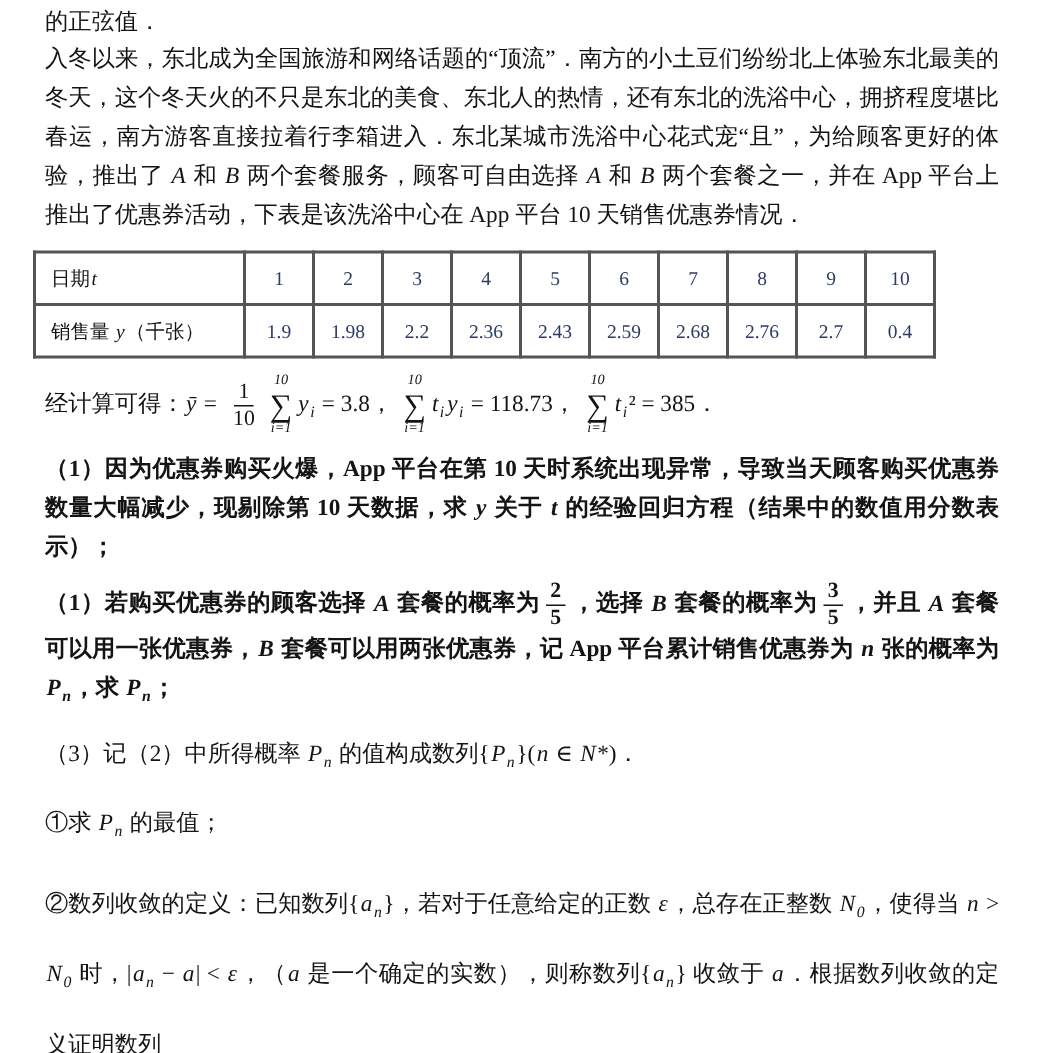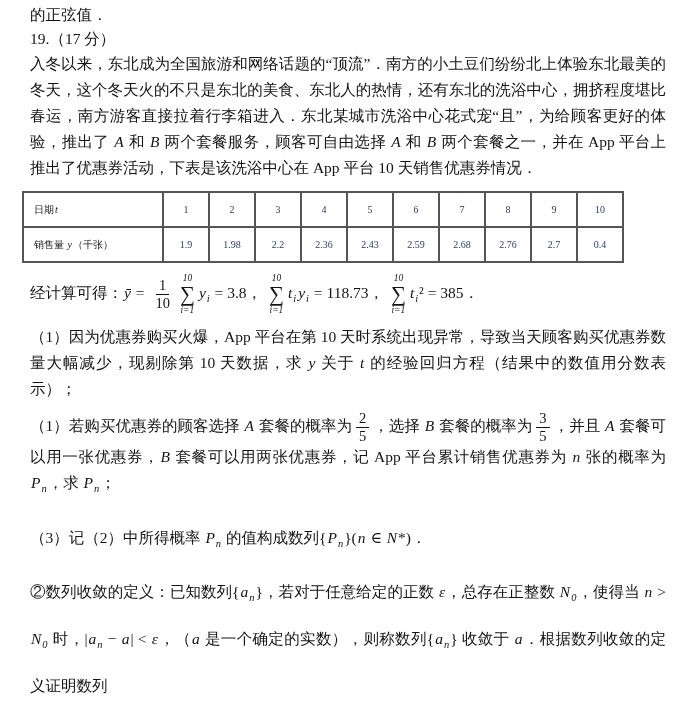--- a/index.html
+++ b/index.html
@@ -11,22 +11,22 @@
     color: #141414;
   }
   .doc {
     padding: 3px 26px 0 30px;
     font-size: 15.5px;
   }
   p { margin: 0; }
   .line  { line-height: 24px; }
   .para  { line-height: 26px; text-align: justify; }
   .loose { line-height: 41px; }
-  .mt8  { margin-top: 8px; }
-  .mt12 { margin-top: 23px; }
+  .mt8  { margin-top: 8px; font-weight: bold; }
+  .mt12 { margin-top: 12px; }
   .mt14 { margin-top: 14px; }
 
   
   .mvar { font-style: italic; padding: 0 1px; }
   .msub { display: inline; white-space: nowrap; }
   .msub .sub {
     font-size: 10.5px; font-style: italic;
     vertical-align: -4px; padding-right: 1px;
   }
   .frac {
@@ -44,41 +44,40 @@
 
   
   table.sales {
     border-collapse: collapse;
     margin: 10px 0 10px -8px;
   }
   table.sales td {
     border: 2px solid #555555;
     height: 33px;
     text-align: center;
-    font-size: 10px;
+    font-size: 13px;
     padding: 0;
   }
   table.sales td.lbl {
     width: 128px; text-align: left; padding-left: 10px;
   }
   table.sales td.val {
     width: 44px;
     color: #2c3a64;
     font-family: "Liberation Serif", "DejaVu Serif", serif;
   }
   .math-line { white-space: nowrap; }
 </style>
 </head>
 <body>
 
 <div class="doc">
 
   <p class="line">的正弦值．</p>
 
-  <p class="line">19.（17 分）</p>
 
   <p class="para"><span class="mtext">入冬以来，东北成为全国旅游和网络话题的“顶流”．南方的小土豆们纷纷北上体验东北最美的冬天，这个冬天火的不只是东北的美食、东北人的热情，还有东北的洗浴中心，拥挤程度堪比春运，南方游客直接拉着行李箱进入．东北某城市洗浴中心花式宠“且”，为给顾客更好的体验，推出了 </span><span class="mvar">A</span><span class="mtext"> 和 </span><span class="mvar">B</span><span class="mtext"> 两个套餐服务，顾客可自由选择 </span><span class="mvar">A</span><span class="mtext"> 和 </span><span class="mvar">B</span><span class="mtext"> 两个套餐之一，并在 App 平台上推出了优惠券活动，下表是该洗浴中心在 App 平台 10 天销售优惠券情况．</span></p>
 
   <table class="sales">
     <tbody>
         <tr>
       <td class="lbl"><span class="mtext">日期</span><span class="mvar">t</span></td>
       <td class="val">1</td>
       <td class="val">2</td>
       <td class="val">3</td>
@@ -128,16 +127,17 @@
   <p class="para mt8"><span class="mtext">（1）若购买优惠券的顾客选择 </span><span class="mvar">A</span><span class="mtext"> 套餐的概率为</span><span class="frac">
         <span class="fnum">2</span>
         <span class="fden">5</span>
       </span><span class="mtext">，选择 </span><span class="mvar">B</span><span class="mtext"> 套餐的概率为</span><span class="frac">
         <span class="fnum">3</span>
         <span class="fden">5</span>
       </span><span class="mtext">，并且 </span><span class="mvar">A</span><span class="mtext"> 套餐可以用一张优惠券，</span><span class="mvar">B</span><span class="mtext"> 套餐可以用两张优惠券，记 App 平台累计销售优惠券为 </span><span class="mvar">n</span><span class="mtext"> 张的概率为 </span><span class="msub"><span class="mvar">P</span><span class="sub">n</span></span><span class="mtext">，求 </span><span class="msub"><span class="mvar">P</span><span class="sub">n</span></span><span class="mtext">；</span></p>
 
   <p class="para mt12"><span class="mtext">（3）记（2）中所得概率 </span><span class="msub"><span class="mvar">P</span><span class="sub">n</span></span><span class="mtext"> 的值构成数列</span><span class="mtext">{</span><span class="msub"><span class="mvar">P</span><span class="sub">n</span></span><span class="mtext">}</span><span class="mtext">(</span><span class="mvar">n</span><span class="mtext"> ∈ </span><span class="mvar">N</span><span class="mtext">*)．</span></p>
 
+  <p class="para mt14"><span class="mtext">①求 </span><span class="msub"><span class="mvar">P</span><span class="sub">n</span></span><span class="mtext"> 的最值；</span></p>
 
   <p class="para loose mt14"><span class="mtext">②数列收敛的定义：已知数列</span><span class="mtext">{</span><span class="msub"><span class="mvar">a</span><span class="sub">n</span></span><span class="mtext">}</span><span class="mtext">，若对于任意给定的正数 </span><span class="mvar">ε</span><span class="mtext">，总存在正整数 </span><span class="msub"><span class="mvar">N</span><span class="sub">0</span></span><span class="mtext">，使得当 </span><span class="mvar">n</span><span class="mtext"> &gt; </span><span class="msub"><span class="mvar">N</span><span class="sub">0</span></span><span class="mtext"> 时，|</span><span class="msub"><span class="mvar">a</span><span class="sub">n</span></span><span class="mtext"> − </span><span class="mvar">a</span><span class="mtext">| &lt; </span><span class="mvar">ε</span><span class="mtext">，（</span><span class="mvar">a</span><span class="mtext"> 是一个确定的实数），则称数列</span><span class="mtext">{</span><span class="msub"><span class="mvar">a</span><span class="sub">n</span></span><span class="mtext">}</span><span class="mtext"> 收敛于 </span><span class="mvar">a</span><span class="mtext">．根据数列收敛的定义证明数列</span></p>
 
 </div>
 
 </body></html>

